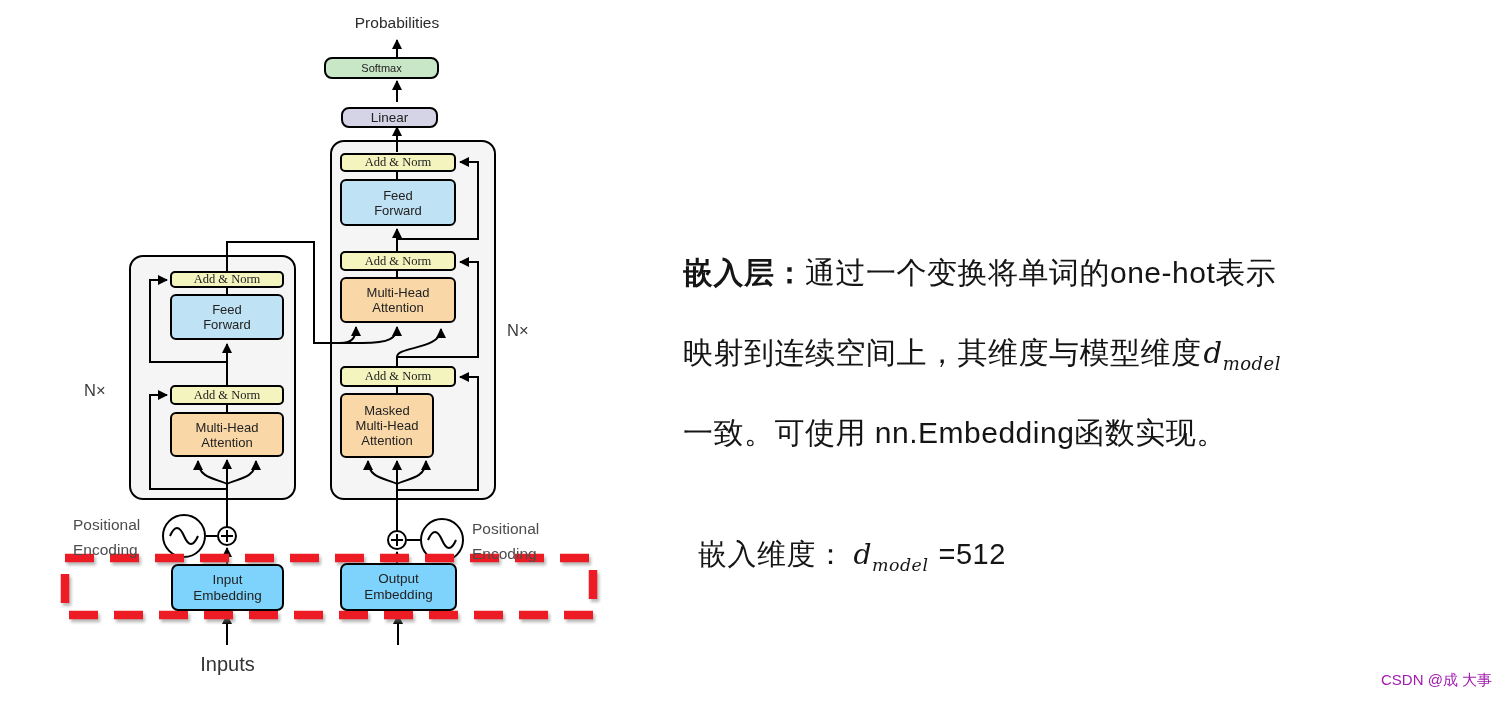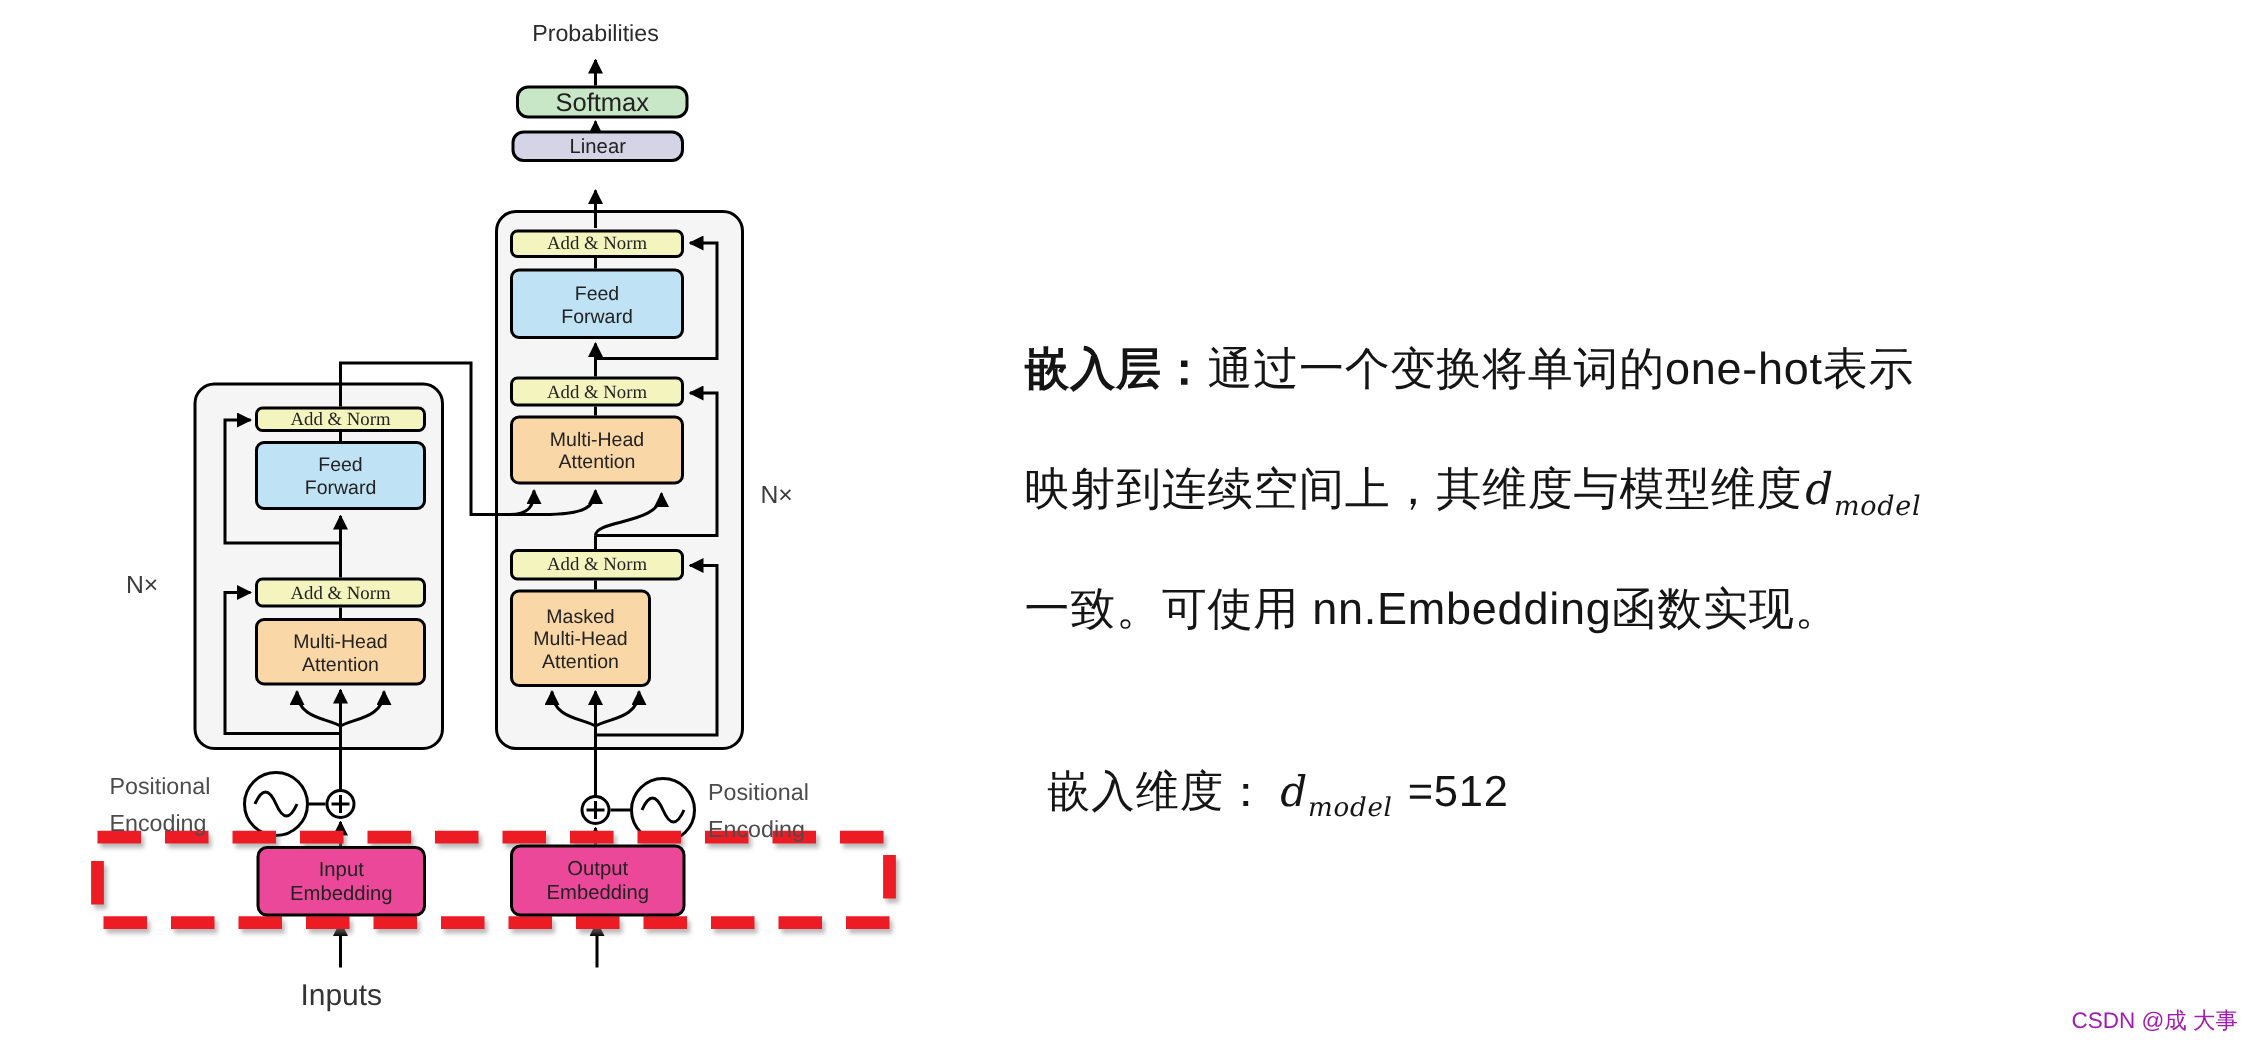--- a/index.html
+++ b/index.html
@@ -24,53 +24,53 @@
   svg.wires { position:absolute; left:0; top:0; z-index:2; }
 
   
   .box {
     position:absolute; z-index:3;
     border:2px solid #000; border-radius:6px;
     display:flex; align-items:center; justify-content:center;
     text-align:center; white-space:pre-line;
     font-size:13px; line-height:15px; color:#222;
   }
-  .softmax  { left:344px; top:57px;  width:115px; height:22px; background:#c8e7c6; border-radius:8px; font-size:17px;}
-  .linear   { left:341px; top:87px; width:115px; height:21px; background:#d4d4e6; border-radius:8px; font-size:13.5px;}
+  .softmax  { left:324px; top:57px;  width:115px; height:22px; background:#c8e7c6; border-radius:8px; font-size:11px;}
+  .linear   { left:341px; top:107px; width:97px; height:21px; background:#d4d4e6; border-radius:8px; font-size:13.5px;}
   .addnorm  { background:#f4f4bf; font-size:12.5px; border-radius:5px;font-family:Liberation Serif, serif; }
   .an-enc1  { left:170px; top:271px; width:114px; height:17px; }
   .an-enc2  { left:170px; top:385px; width:114px; height:20px; }
   .an-dec1  { left:340px; top:153px; width:116px; height:19px; }
   .an-dec2  { left:340px; top:251px; width:116px; height:20px; }
   .an-dec3  { left:340px; top:366px; width:116px; height:21px; }
   .ff       { background:#bfe2f4; }
   .ff-enc   { left:170px; top:294px; width:114px; height:46px; }
   .ff-dec   { left:340px; top:179px; width:116px; height:47px; }
   .mha      { background:#fad7a7; }
   .mha-enc  { left:170px; top:412px; width:114px; height:45px; }
   .mha-dec  { left:340px; top:277px; width:116px; height:46px; }
   .mmha-dec { left:340px; top:393px; width:94px; height:65px; background:#fad7a7; line-height:15px;}
-  .embed    { background:#ec4899; font-size:13.5px; line-height:16px; border-radius:7px;}
+  .embed    { background:#7dd3fc; font-size:13.5px; line-height:16px; border-radius:7px;}
   .emb-in   { left:171px; top:564px; width:113px; height:47px; }
   .emb-out  { left:340px; top:563px; width:117px; height:48px; }
 
   
   .lbl { position:absolute; z-index:3; white-space:pre-line; }
   .probabilities { left:327px; top:14px; width:140px; text-align:center; font-size:15.5px; color:#2b2b2b; }
   .nx { font-size:16.5px; color:#3c3c3c; }
   .nx-left  { left:84px;  top:381px; }
   .nx-right { left:507px; top:321px; }
   .posenc { font-size:15.5px; line-height:25px; color:#4c4c4c; }
   .posenc-left  { left:73px;  top:512px; }
   .posenc-right { left:472px; top:516px; }
   .inputs  { left:180px; top:653px; width:95px;  text-align:center; font-size:20px; color:#333; }
   .outputs { left:328px; top:653px; width:140px; text-align:center; font-size:15px; line-height:23px; color:#333; }
 
   
-  .panel-line { position:absolute; font-size:30px; color:#151515; letter-spacing:0.5px; }
+  .panel-line { position:absolute; font-size:30px; color:#151515; letter-spacing:0.5px;margin-top:27px; }
   .pl-1 { left:683px; top:226px; }
   .pl-2 { left:683px; top:306px; }
   .pl-3 { left:683px; top:386px; }
   .pl-dim { left:698px; top:508px; font-size:29px; }
   .bold { font-weight:bold; }
   .math { display:inline-block; margin-left:2px; }
   .mvar { font-family:"DejaVu Serif","Liberation Serif",serif; font-style:italic; font-size:0.97em; }
   .math sub { font-family:"DejaVu Serif","Liberation Serif",serif; font-style:italic; font-size:0.60em; }
   .dim-val { margin-left:10px; }
   .dim-math { margin-left:8px; }

